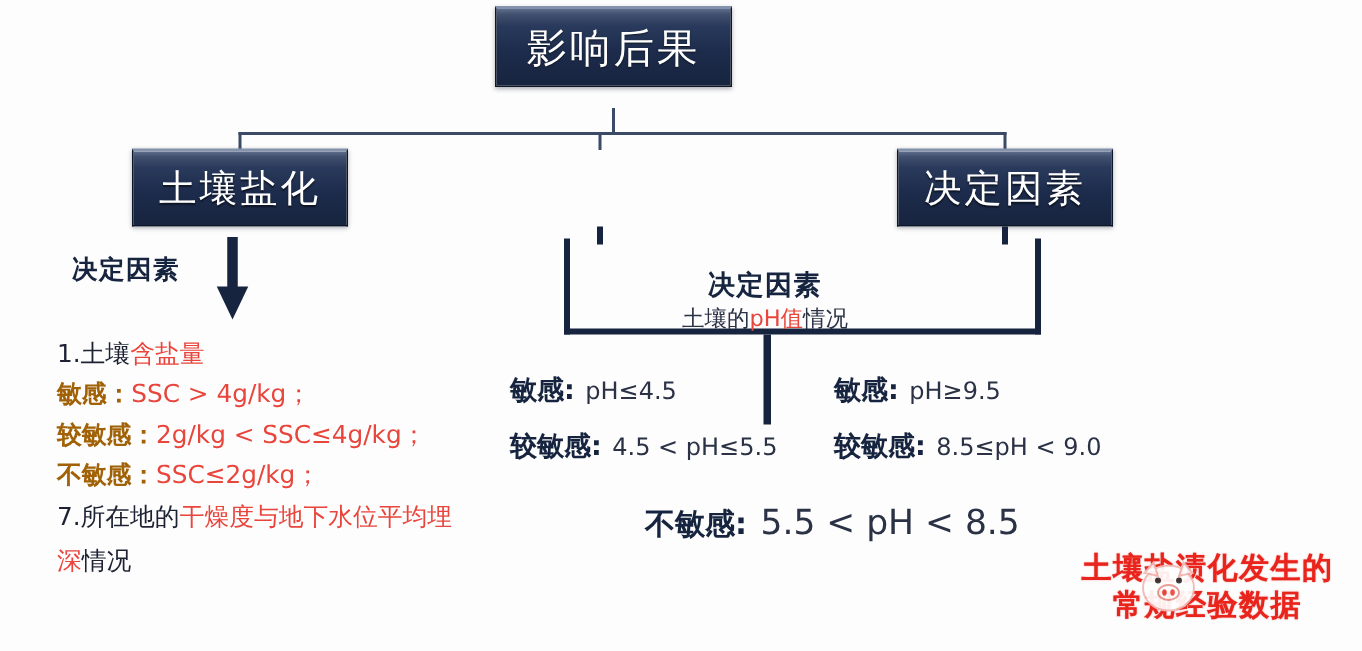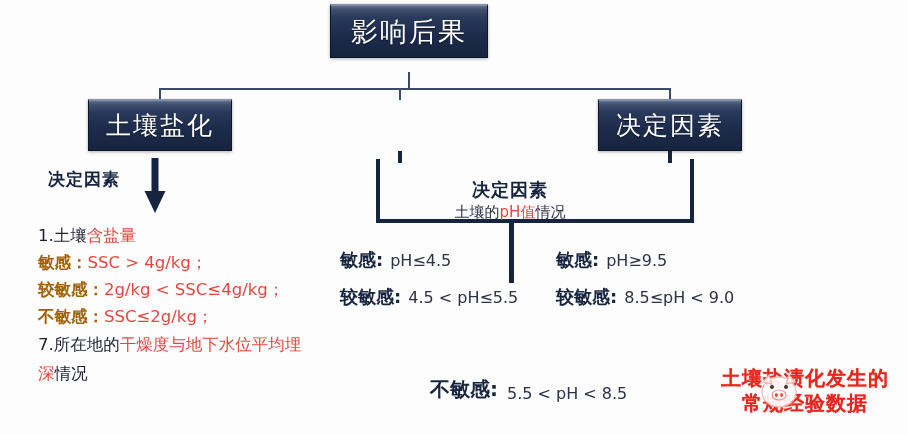--- a/index.html
+++ b/index.html
@@ -139,25 +139,25 @@
   .ph-lbl {
     font-weight: bold; font-size: 18px; color: #16243f;
     letter-spacing: 0px;
   }
   .ph-val {
     font-size: 16px; color: #2b3246; margin-left: 7px;
   }
   #ph-insens {
     position: absolute;
     left: 430px; top: 336px;
-    display: flex; align-items: flex-end; white-space: nowrap;
+    display: flex; align-items: flex-start; white-space: nowrap;
     z-index: 6;
   }
   #ph-insens .ph-lbl { font-size: 20px; }
-  #ph-insens .ph-val { font-size: 16px; margin-left: 9px; margin-top: 48px; }
+  #ph-insens .ph-val { font-size: 23px; margin-left: 9px; }
 
   
   #watermark {
     position: absolute;
     right: 10px; bottom: 6px;
     width: 186px; height: 62px;
     z-index: 8;
   }
   #watermark .wm-line {
     font-size: 20px;

